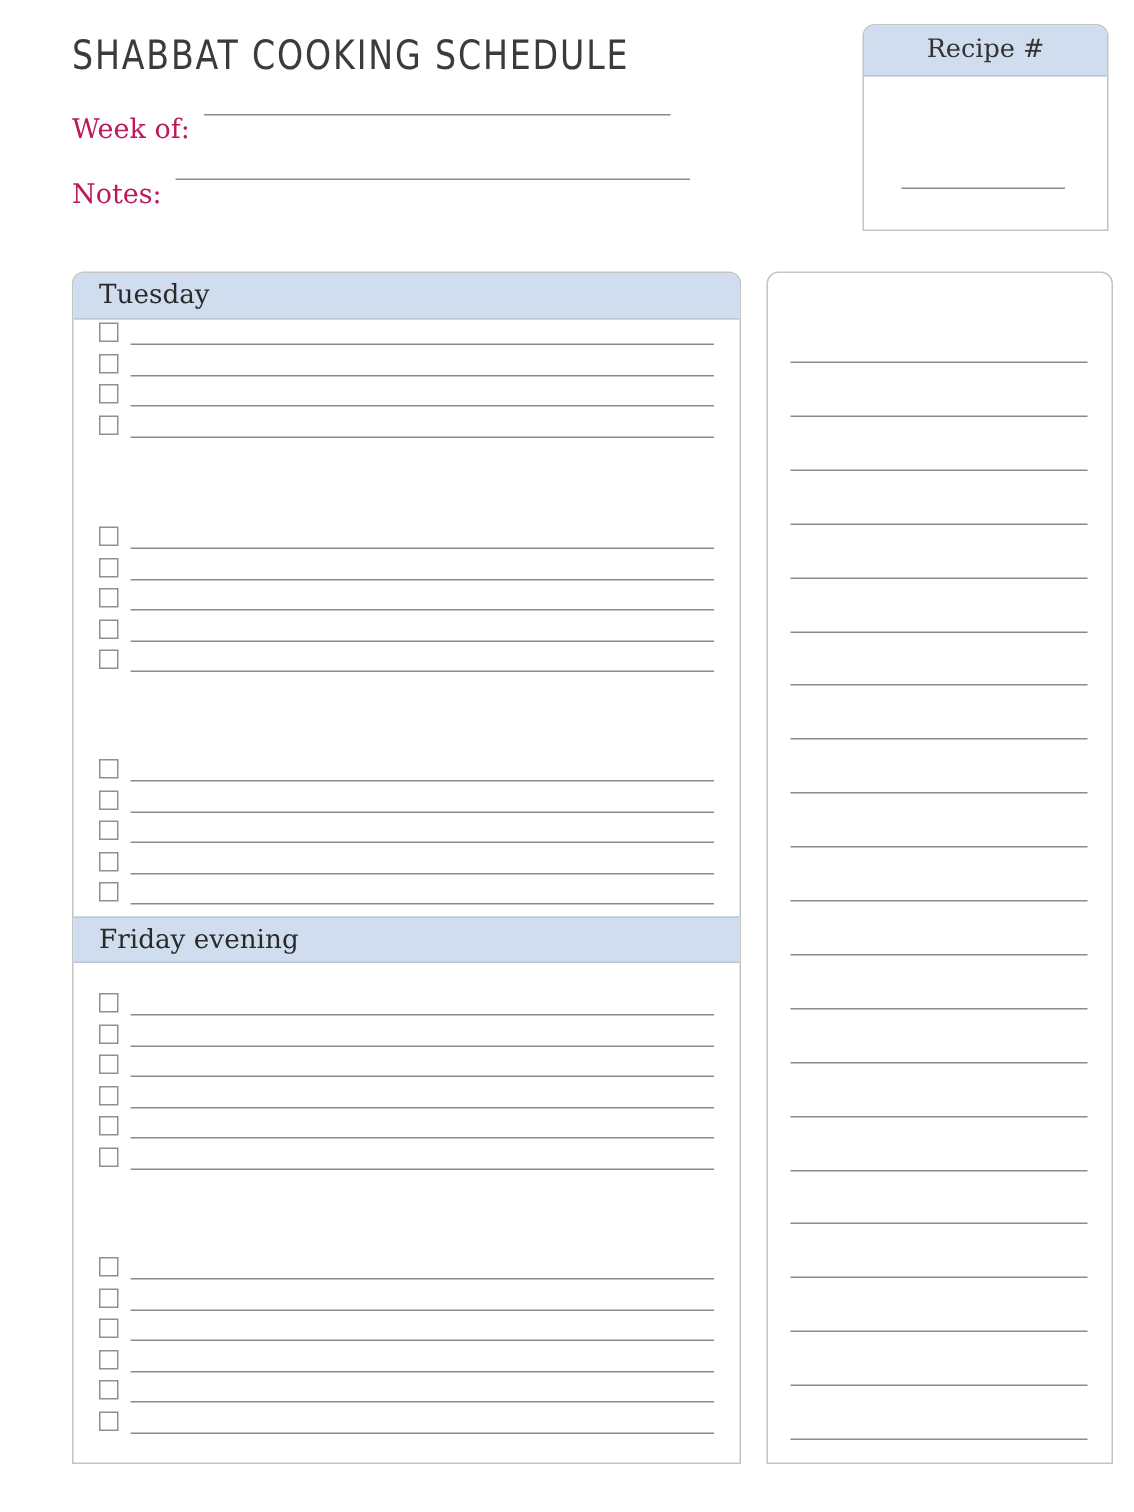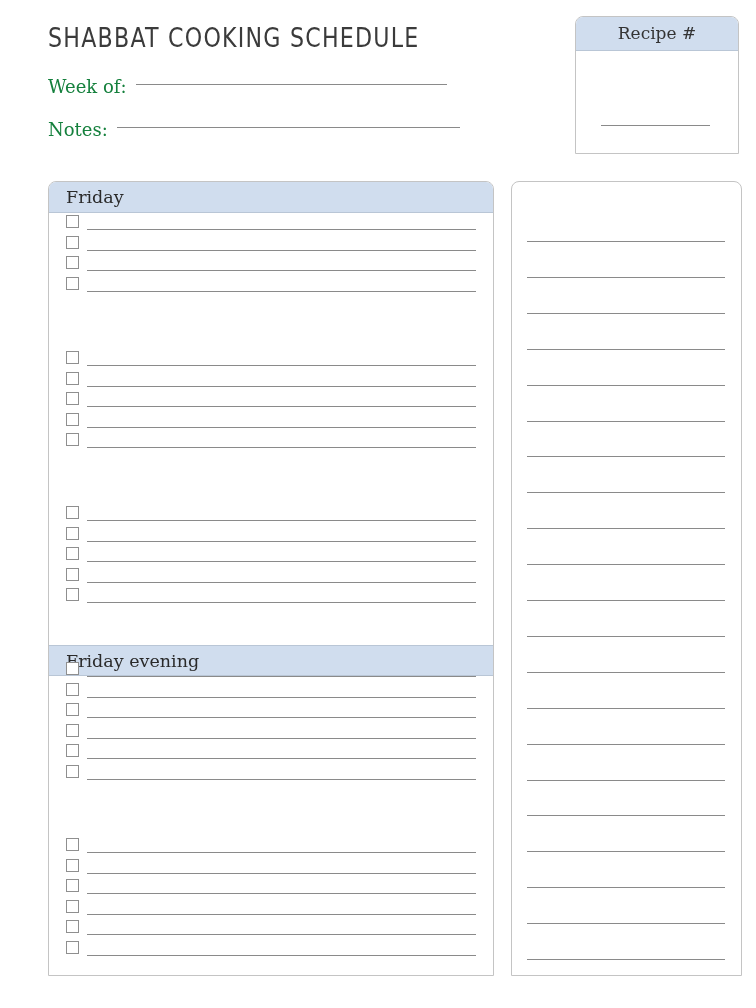--- a/index.html
+++ b/index.html
@@ -1,18 +1,18 @@
 <!DOCTYPE html>
 <html><head>
 <meta charset="utf-8">
 <style>
   html, body { margin:0; padding:0; background:#ffffff; }
   body { width:756px; height:1008px; position:relative; overflow:hidden; font-family:"DejaVu Serif", serif; color:#2a2a2a; }
   .title { position:absolute; left:48px; top:22px; font-family:"DejaVu Sans", sans-serif; font-size:27px; letter-spacing:1.5px; color:#3b3b3b; font-weight:normal; transform:scaleX(0.82); transform-origin:left top; white-space:nowrap; }
-  .field { position:absolute; left:48px; font-size:18px; color:#15803d; display:flex; align-items:center; }
+  .field { position:absolute; left:48px; font-size:18px; color:#be185d; display:flex; align-items:flex-start; }
   .field .lbl { white-space:nowrap; }
   .field .line { border-bottom:1.3px solid #8a8a8a; margin-left:9px; margin-bottom:4px; }
   .recipe { position:absolute; left:575px; top:16px; width:164px; height:138px; border:1px solid #c4c4c4; border-radius:8px 8px 0 0; box-sizing:border-box; overflow:hidden; }
   .recipe .hdr { background:#d0ddee; height:33px; border-bottom:1px solid #b9c6d6; text-align:center; font-size:17px; line-height:33px; color:#333; }
   .recipe .rline { position:absolute; left:25px; top:108px; width:109px; border-bottom:1.3px solid #8a8a8a; }
   .panel { position:absolute; border:1px solid #c4c4c4; border-radius:8px 8px 0 0; box-sizing:border-box; overflow:hidden; }
   .left { left:48px; top:181px; width:446px; height:795px; }
   .notes { left:511px; top:181px; width:231px; height:795px; }
   .sec-hdr { position:absolute; left:0; right:0; height:31px; background:#d0ddee; border-top:1px solid #b9c6d6; border-bottom:1px solid #b9c6d6; box-sizing:border-box; font-size:17.5px; line-height:30px; padding-left:17px; color:#2a2a2a; }
   .sec-hdr.first { border-top:none; }
@@ -36,21 +36,21 @@
   <span class="lbl">Notes:</span>
   <span class="line" style="width:343px;"></span>
 </div>
 
 <div class="recipe">
   <div class="hdr">Recipe #</div>
   <div class="rline"></div>
 </div>
 
 <div class="panel left" id="schedule-panel">
-    <div class="sec-hdr first" style="top: 0px;">Friday</div>
+    <div class="sec-hdr first" style="top: 0px;">Tuesday</div>
     <div class="row" style="top: 29px;">
       <div class="cb"></div>
       <div class="rl"></div>
     </div>
     <div class="row" style="top: 49.5px;">
       <div class="cb"></div>
       <div class="rl"></div>
     </div>
     <div class="row" style="top: 70px;">
       <div class="cb"></div>
@@ -93,21 +93,21 @@
       <div class="rl"></div>
     </div>
     <div class="row" style="top: 381.5px;">
       <div class="cb"></div>
       <div class="rl"></div>
     </div>
     <div class="row" style="top: 402px;">
       <div class="cb"></div>
       <div class="rl"></div>
     </div>
-    <div class="sec-hdr" style="top: 463px;">Friday evening</div>
+    <div class="sec-hdr" style="top: 429px;">Friday evening</div>
     <div class="row" style="top: 476px;">
       <div class="cb"></div>
       <div class="rl"></div>
     </div>
     <div class="row" style="top: 496.5px;">
       <div class="cb"></div>
       <div class="rl"></div>
     </div>
     <div class="row" style="top: 517px;">
       <div class="cb"></div>

